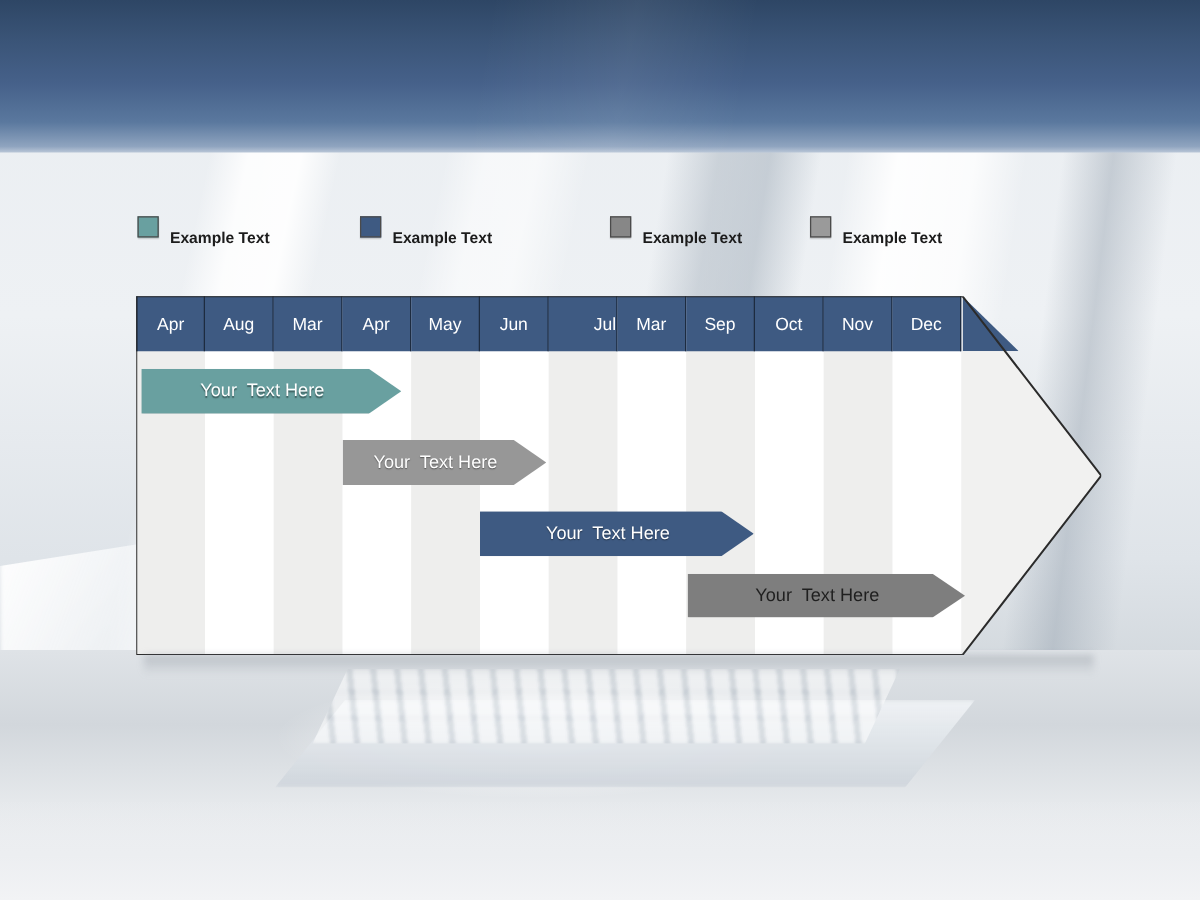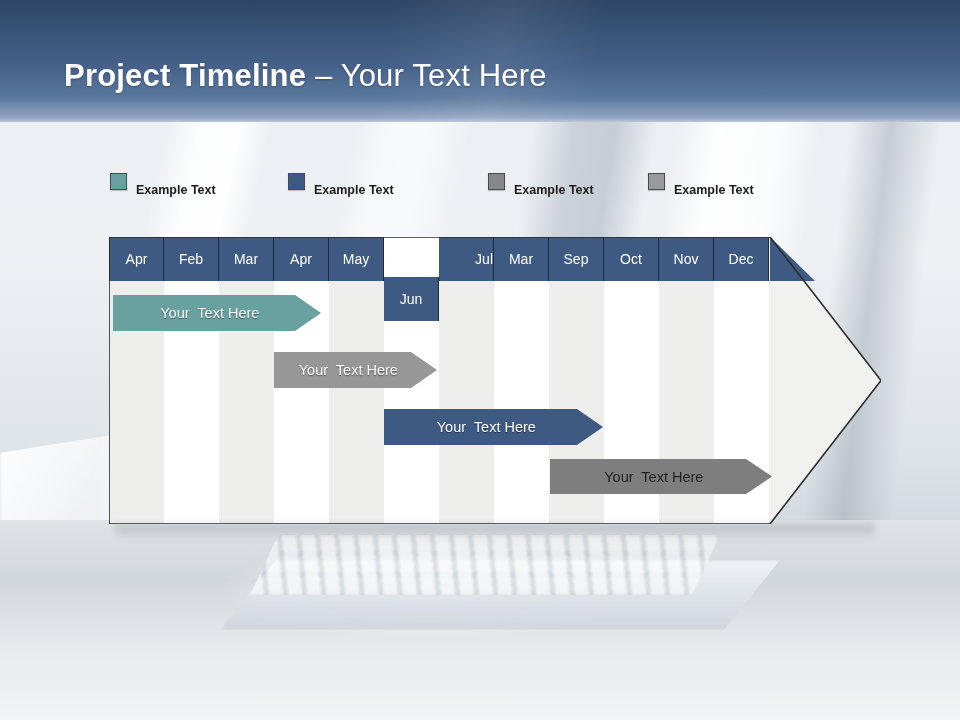--- a/index.html
+++ b/index.html
@@ -96,23 +96,20 @@
   <div class="bg-blurstreaks"></div>
   <div class="laptop-left"></div>
   <div class="bg-keyboard"></div>
   <div class="kb-body"></div>
   <div class="kb-keys"></div>
   <div class="bg-bottomfade"></div>
 
   <div class="header-band"></div>
   <div class="header-sheen"></div>
 
-  <div class="slide-title">
-    <span class="t-bold">Project Timeline</span><span class="t-light"> – </span><span class="t-light">Your Text Here</span>
-  </div>
 
   <div class="legend" id="legend">
       <div class="legend-item" style="left: 0px;">
         <div class="legend-swatch" style="background: rgb(105, 160, 160);"></div>
         <div class="legend-label">Example Text</div>
       </div>
       <div class="legend-item" style="left: 178px;">
         <div class="legend-swatch" style="background: rgb(62, 90, 130);"></div>
         <div class="legend-label">Example Text</div>
       </div>
@@ -140,32 +137,32 @@
         <div class="col odd" style="left: 440px; width: 55px;"></div>
         <div class="col even" style="left: 495px; width: 55px;"></div>
         <div class="col odd" style="left: 550px; width: 55px;"></div>
         <div class="col even" style="left: 605px; width: 55px;"></div>
       </div>
     <div class="hdr-row" id="hdr">
         <div class="hdr-cell" style="left: 0px; width: 55px;">
           <span>Apr</span>
         </div>
         <div class="hdr-cell" style="left: 55px; width: 55px;">
-          <span>Feb</span>
+          <span>Aug</span>
         </div>
         <div class="hdr-cell" style="left: 110px; width: 55px;">
           <span>Mar</span>
         </div>
         <div class="hdr-cell" style="left: 165px; width: 55px;">
           <span>Apr</span>
         </div>
         <div class="hdr-cell" style="left: 220px; width: 55px;">
           <span>May</span>
         </div>
-        <div class="hdr-cell" style="left: 275px; width: 55px; margin-top: 40px;">
+        <div class="hdr-cell" style="left: 275px; width: 55px;">
           <span>Jun</span>
         </div>
         <div class="hdr-cell" style="left: 330px; width: 55px; justify-content: flex-end;">
           <span>Jul</span>
         </div>
         <div class="hdr-cell" style="left: 385px; width: 55px;">
           <span>Mar</span>
         </div>
         <div class="hdr-cell" style="left: 440px; width: 55px;">
           <span>Sep</span>

